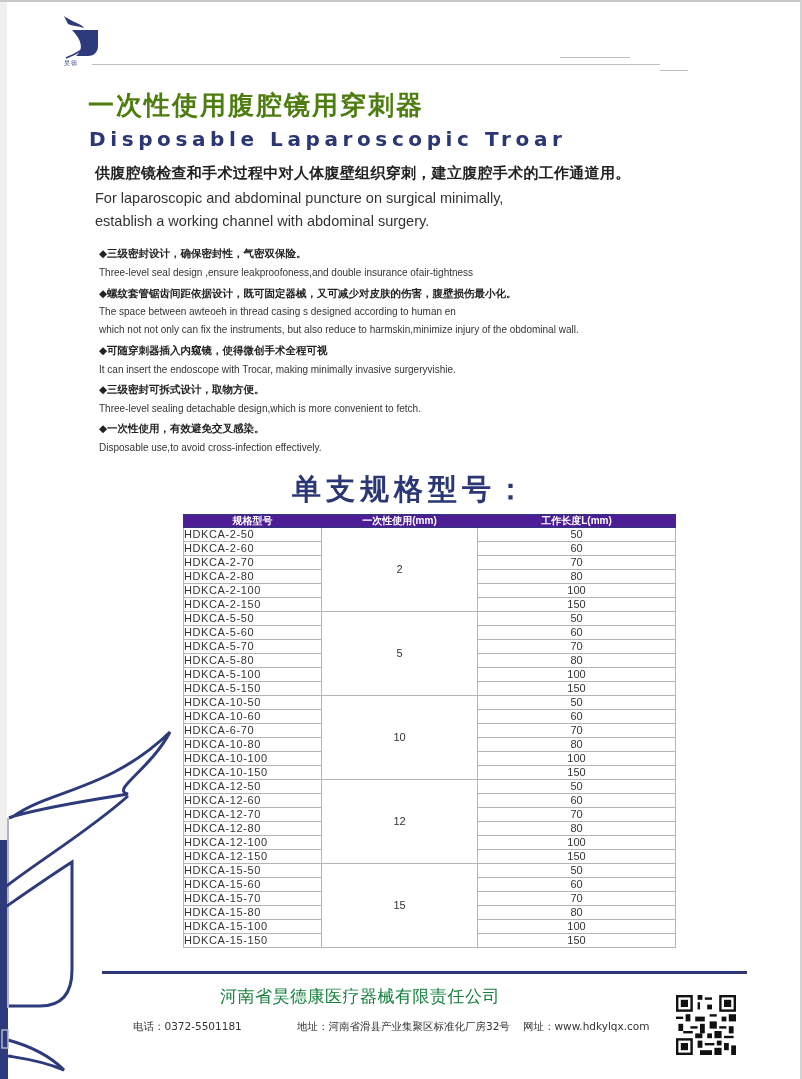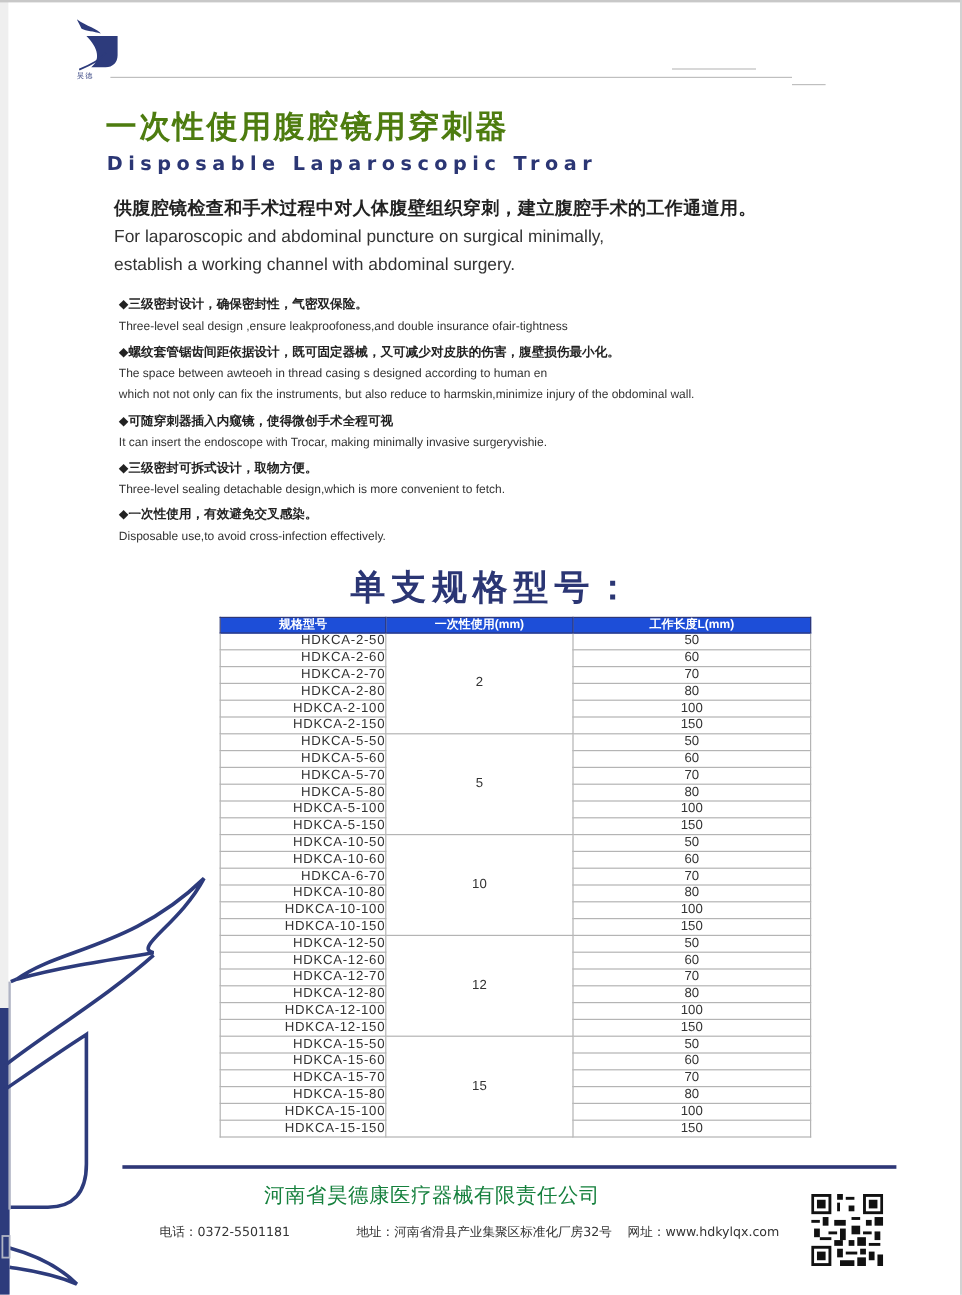--- a/index.html
+++ b/index.html
@@ -11,34 +11,34 @@
     }
     .page-border-top { position: absolute; left: 0; top: 0; width: 802px; height: 2px; background: #c8c8c8; }
     .page-border-right { position: absolute; right: 0; top: 0; width: 2px; height: 1079px; background: #d2d2d2; }
     .left-strip { position: absolute; left: 0; top: 0; width: 7px; height: 1079px; background: #efefef; }
 
     .logo { position: absolute; left: 62px; top: 14px; width: 40px; height: 46px; }
     .logo-text { position: absolute; left: 64px; top: 59px; font-size: 6px; color: #2d3b7c; letter-spacing: 1px; }
     .header-line { position: absolute; height: 1px; background: #bfbfbf; }
 
     .title-cn { position: absolute; left: 88px; top: 88px; font-size: 26px; font-weight: bold; color: #4d7c0f; letter-spacing: 2px; white-space: nowrap; }
-    .title-en { position: absolute; left: 89px; top: 127px; font-size: 16px; font-weight: bold; color: #2b3674; letter-spacing: 4.6px; white-space: nowrap; }
+    .title-en { position: absolute; left: 89px; top: 127px; font-size: 20px; font-weight: bold; color: #2b3674; letter-spacing: 4.6px; white-space: nowrap; }
 
     .intro-cn { position: absolute; left: 95px; top: 164px; font-size: 15px; font-weight: bold; color: #222; white-space: nowrap; letter-spacing: 0.3px; }
     .intro-en { position: absolute; left: 95px; font-size: 14.5px; color: #333; white-space: nowrap; font-family: "Liberation Sans", sans-serif; }
 
     .feature-cn { position: absolute; left: 99px; font-size: 10.5px; font-weight: bold; color: #222; white-space: nowrap; }
     .feature-en { position: absolute; left: 99px; font-size: 10px; color: #333; white-space: nowrap; font-family: "Liberation Sans", sans-serif; }
 
     .spec-title { position: absolute; left: 292px; top: 470px; font-size: 29px; font-weight: bold; color: #2b3674; letter-spacing: 5px; white-space: nowrap; }
 
     table.spec { position: absolute; left: 183px; top: 514px; width: 492px; border-collapse: collapse; table-layout: fixed; font-family: "Liberation Sans", sans-serif; }
-    table.spec th { background: #1d4ed8; color: #fff; font-size: 10px; font-weight: bold; height: 12px; line-height: 12px; padding: 0; border: 1px solid #2e3777; }
+    table.spec th { background: #4c1d95; color: #fff; font-size: 10px; font-weight: bold; height: 12px; line-height: 12px; padding: 0; border: 1px solid #2e3777; }
     table.spec td { font-size: 11px; color: #333; height: 13px; line-height: 13px; padding: 0; border: 1px solid #b4b4b4; text-align: center; }
-    table.spec td.model { text-align: right; letter-spacing: 0.6px; }
+    table.spec td.model { text-align: left; letter-spacing: 0.6px; }
     table.spec td.dia { font-size: 11px; }
     col.c1 { width: 138px; } col.c2 { width: 156px; } col.c3 { width: 198px; }
 
     .decor { position: absolute; left: 0; top: 700px; width: 200px; height: 379px; }
 
     .footer-line { position: absolute; left: 102px; top: 971px; width: 645px; height: 3px; background: #2e3777; }
     .company { position: absolute; left: 220px; top: 985px; font-size: 17px; color: #15803d; white-space: nowrap; letter-spacing: 0.5px; }
     .contact { position: absolute; top: 1020px; font-size: 10.5px; color: #333; white-space: nowrap; }
     .qr { position: absolute; left: 676px; top: 995px; width: 60px; height: 60px; }
   </style>

